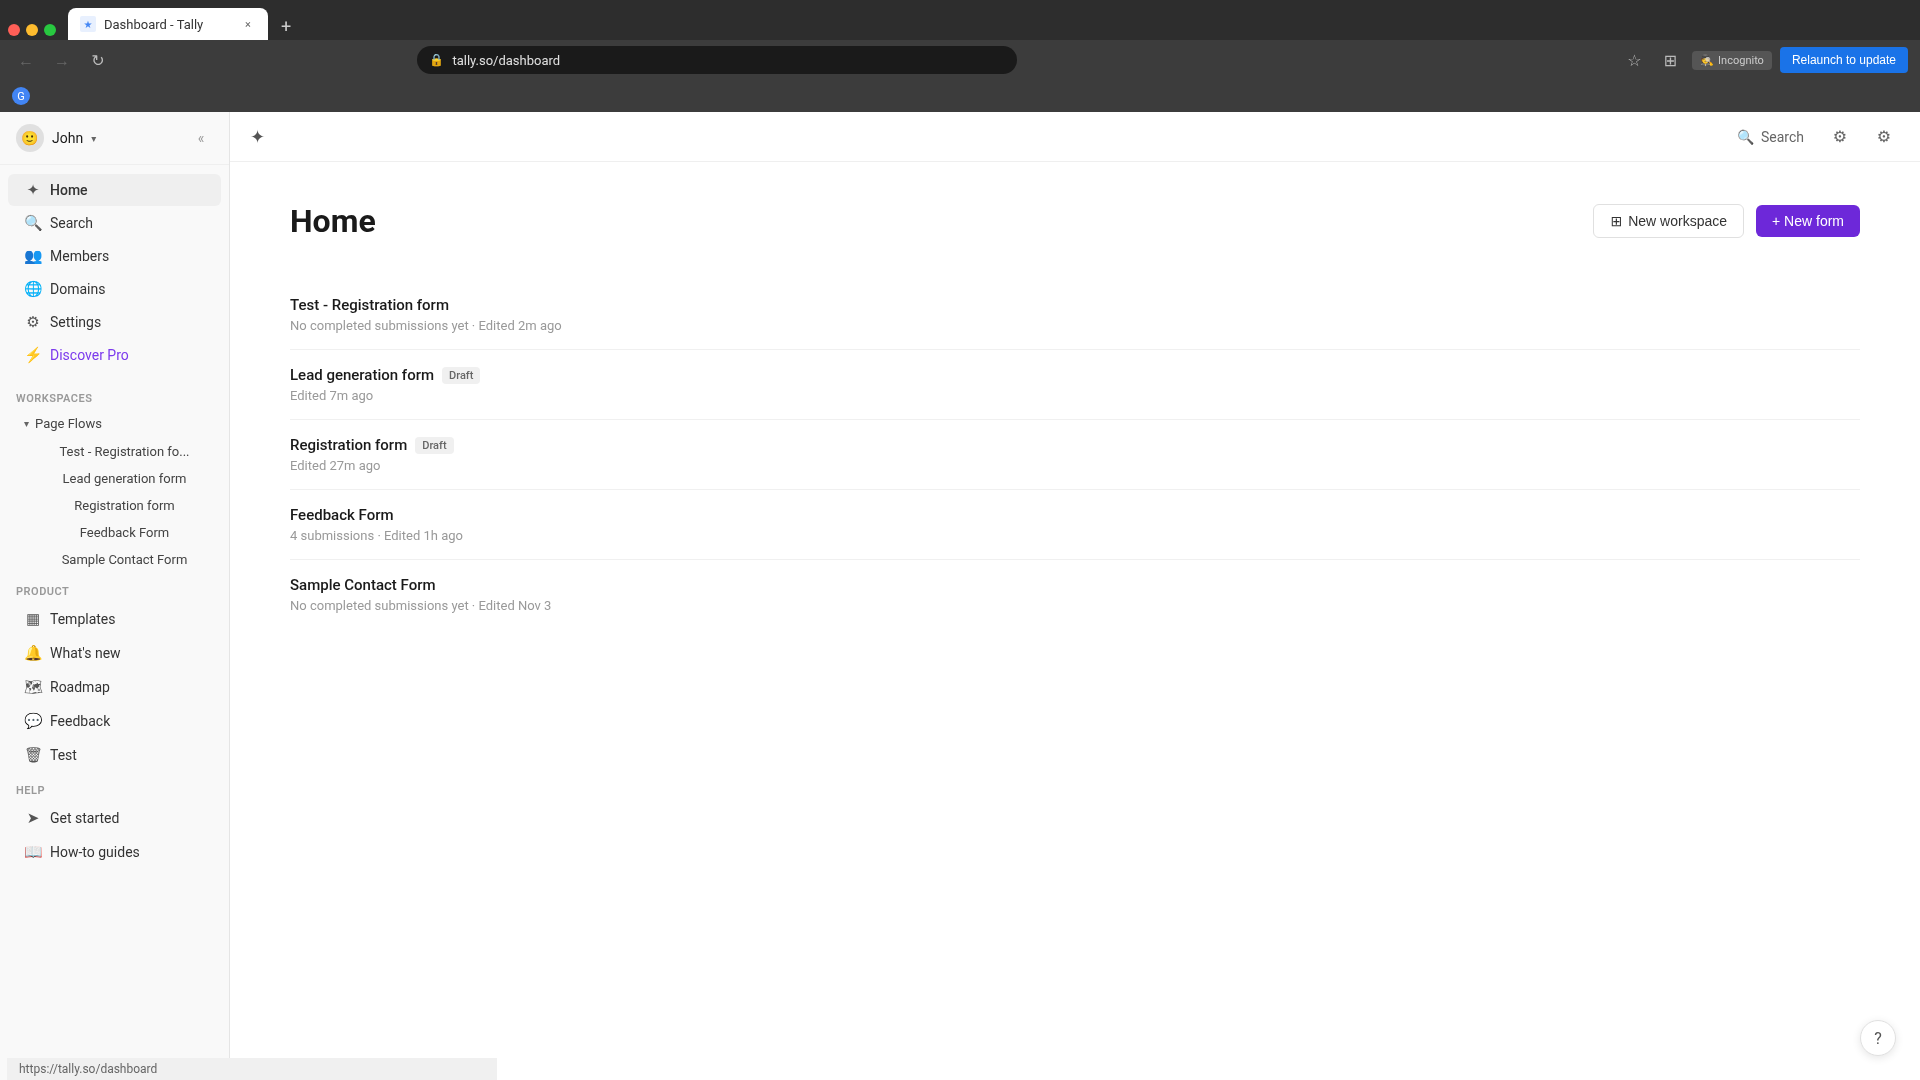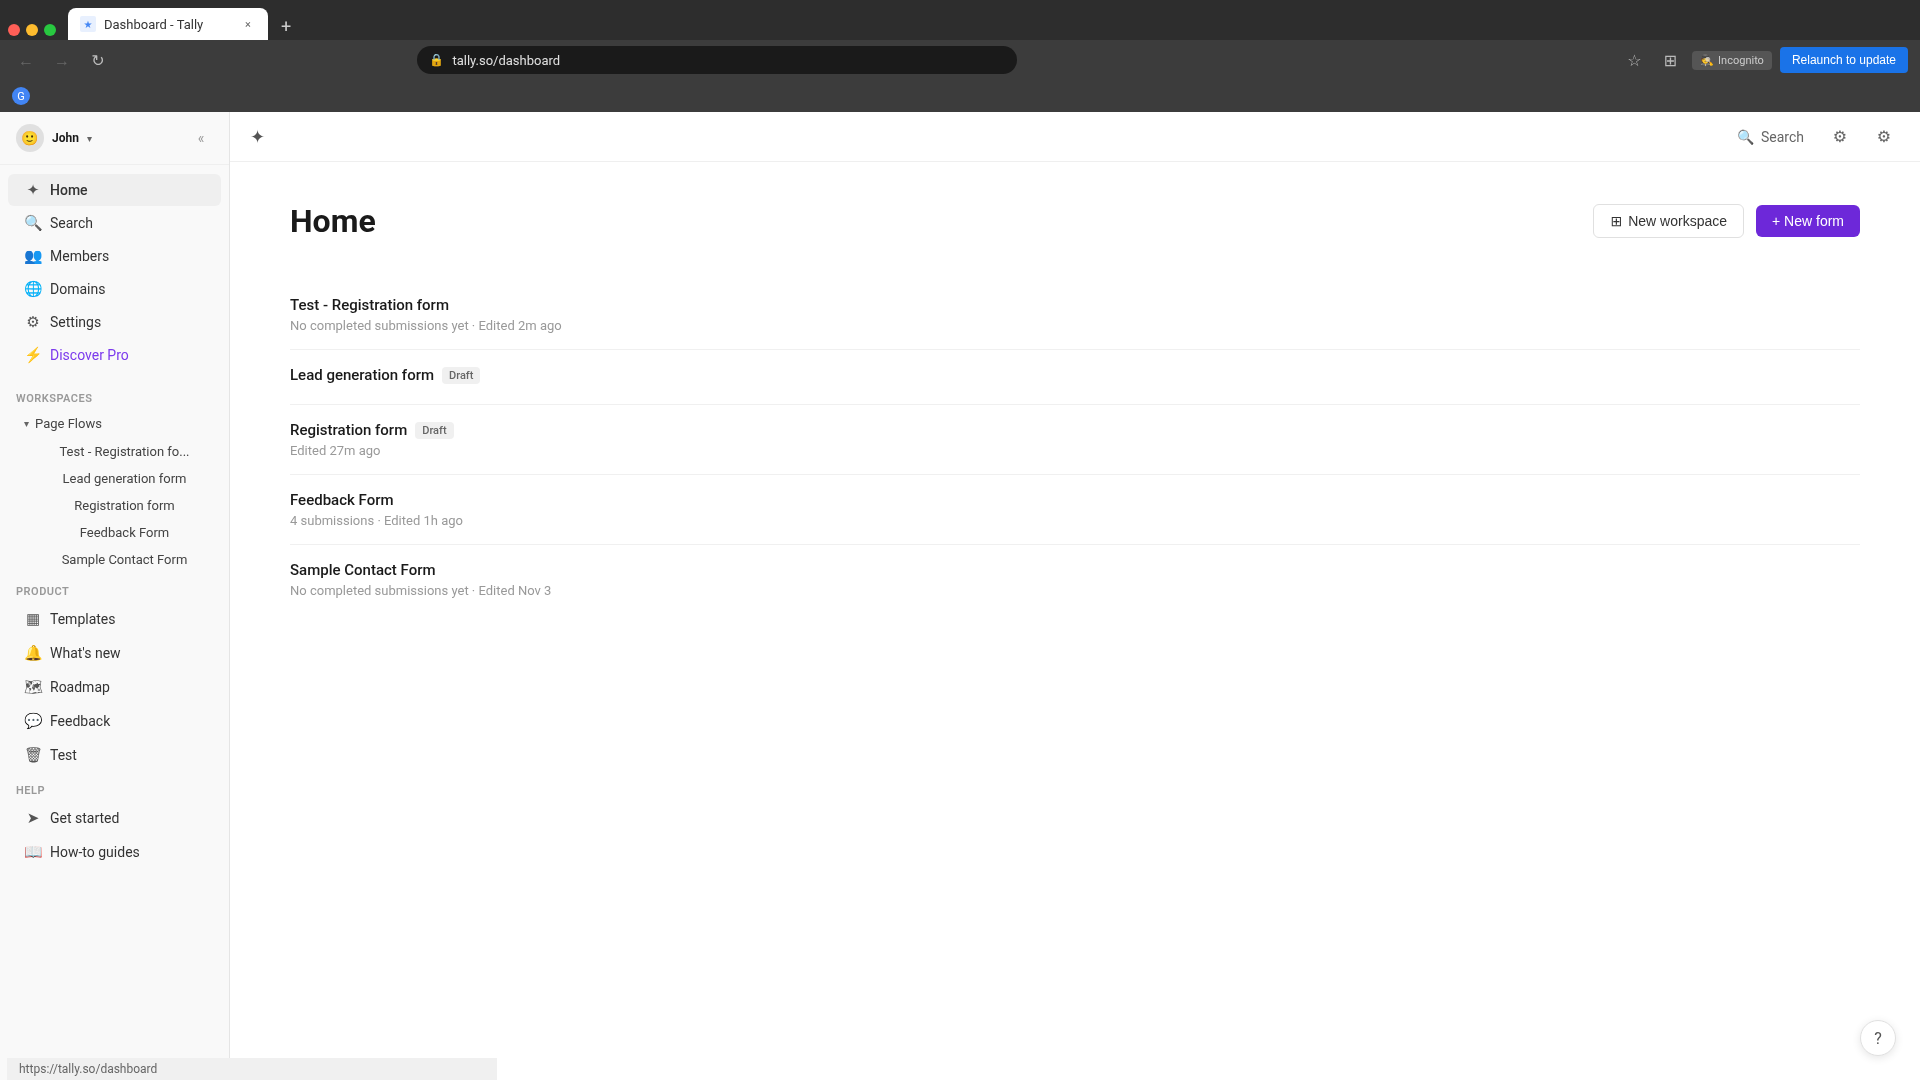--- a/index.html
+++ b/index.html
@@ -128,21 +128,21 @@
     }
     .user-info {
       display: flex; align-items: center; gap: 8px; cursor: pointer;
     }
     .user-avatar {
       width: 28px; height: 28px;
       background: #e0e0e0; border-radius: 50%;
       display: flex; align-items: center; justify-content: center;
       font-size: 14px;
     }
-    .user-name { font-size: 12px; font-weight: 700; }
+    .user-name { font-size: 14px; font-weight: 400; }
     .user-chevron { font-size: 10px; color: #666; }
     .collapse-btn {
       width: 24px; height: 24px;
       display: flex; align-items: center; justify-content: center;
       color: #999; font-size: 14px; cursor: pointer; border-radius: 4px;
     }
 
     .sidebar-nav {
       padding: 8px 0;
     }
@@ -435,20 +435,21 @@
             <span class="form-name">Test - Registration form</span>
           </div>
           <div class="form-meta">No completed submissions yet · Edited 2m ago</div>
         </div>
 
         <div class="form-item">
           <div class="form-name-row">
             <span class="form-name">Lead generation form</span>
             <span class="form-badge">Draft</span>
           </div>
+          <div class="form-meta">Edited 7m ago</div>
         </div>
 
         <div class="form-item">
           <div class="form-name-row">
             <span class="form-name">Registration form</span>
             <span class="form-badge">Draft</span>
           </div>
           <div class="form-meta">Edited 27m ago</div>
         </div>
 

